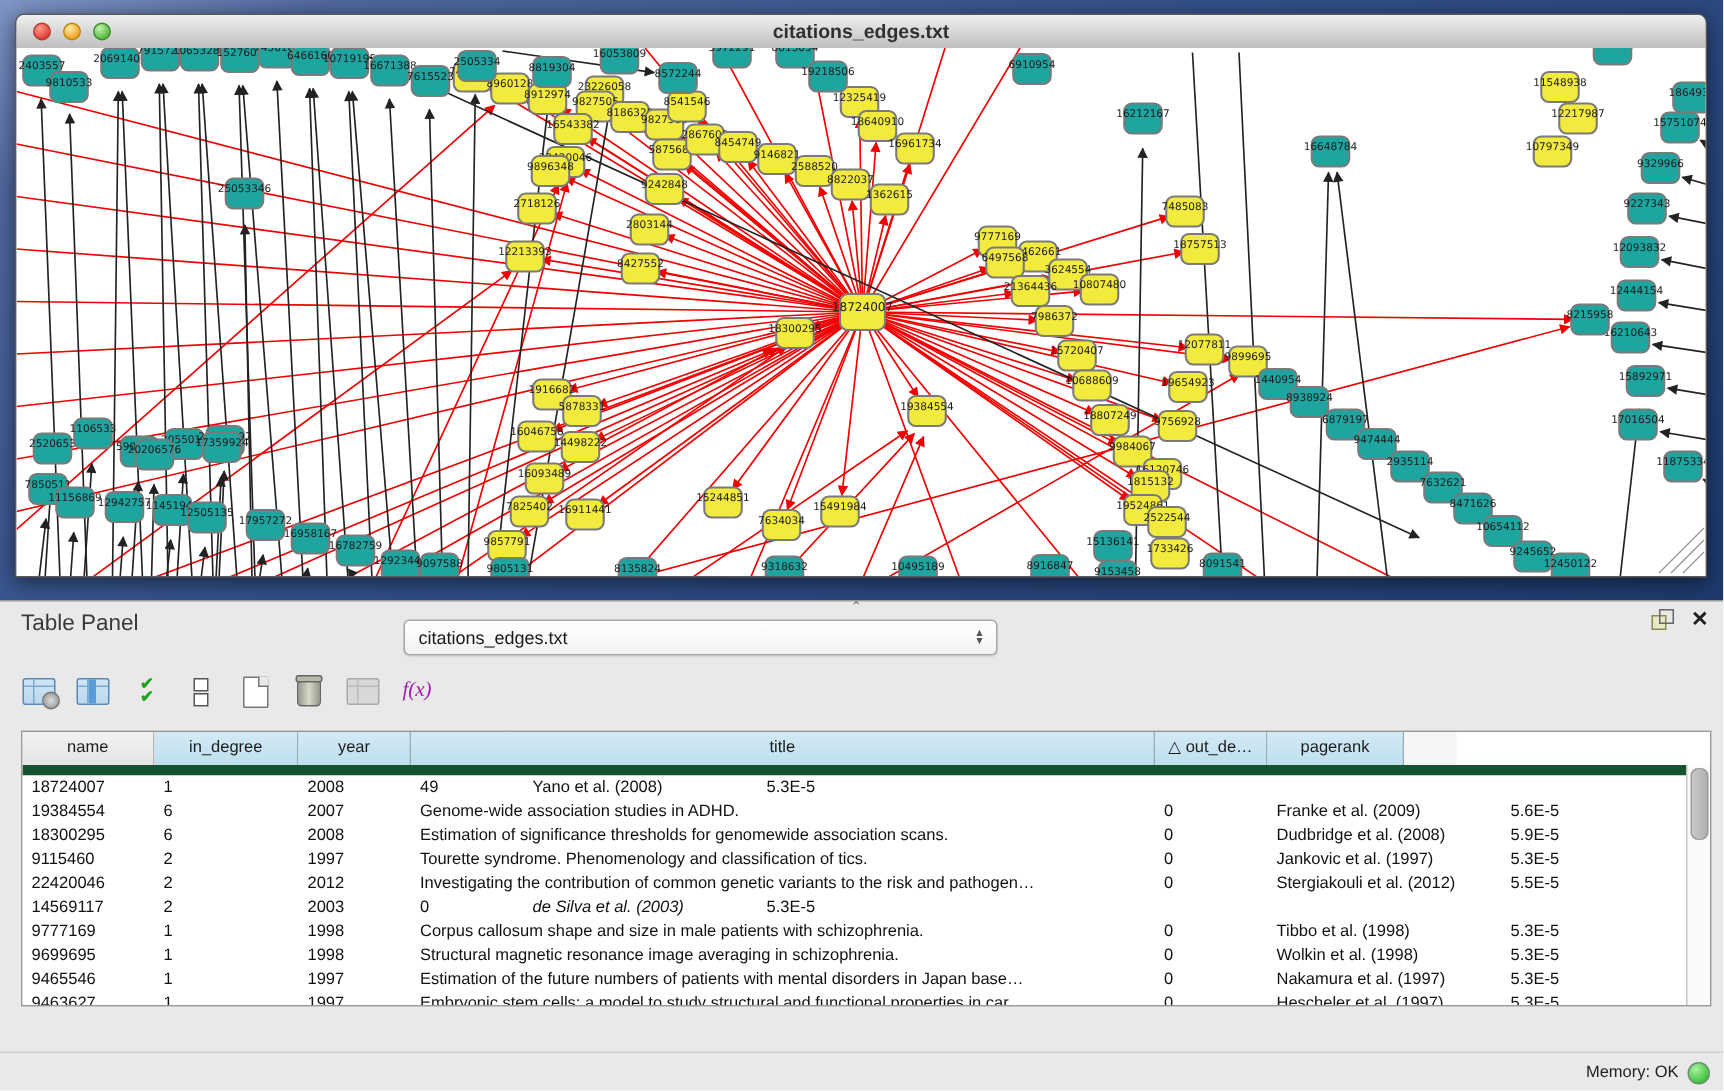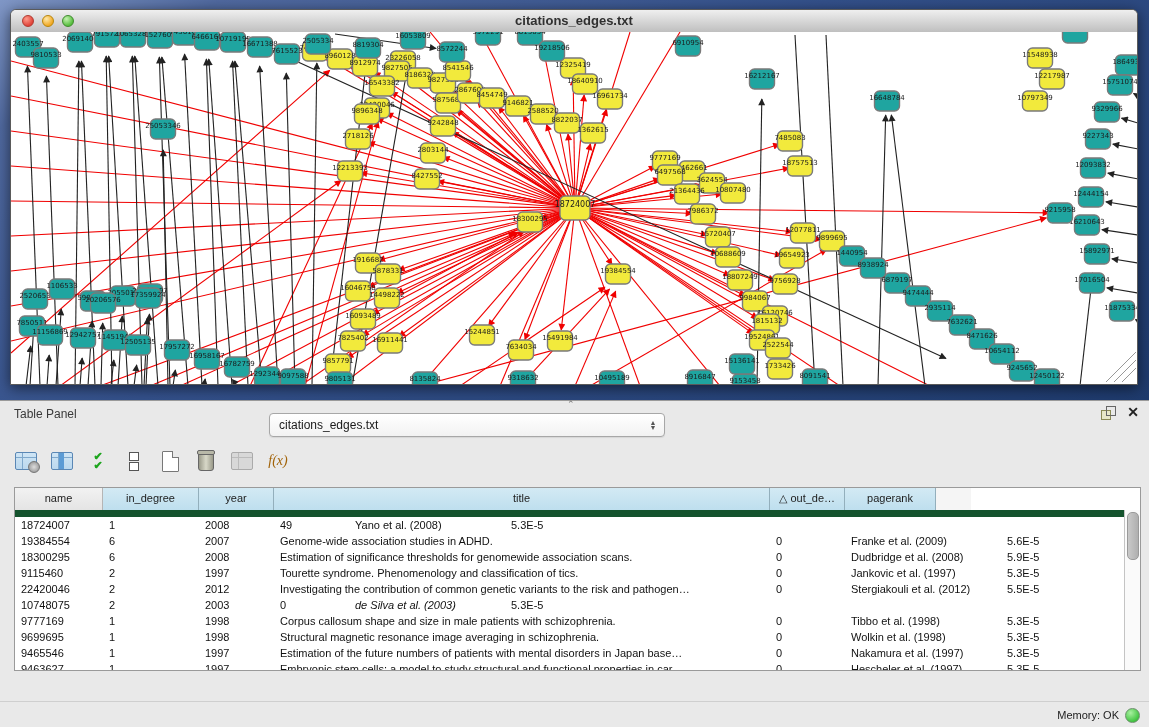--- a/index.html
+++ b/index.html
@@ -21,28 +21,28 @@
   .light{width:12px;height:12px;border-radius:50%;box-sizing:border-box;}
   .light.red{background:radial-gradient(circle at 35% 30%,#FF9A8A,#E0443A 70%);border:1px solid #B03A30;}
   .light.yellow{background:radial-gradient(circle at 35% 30%,#FFE9A8,#F0A825 70%);border:1px solid #B8860B;}
   .light.green{background:radial-gradient(circle at 35% 30%,#C4F2B0,#57BE3F 70%);border:1px solid #3F8A2E;}
   .canvas{position:absolute;left:0;top:22px;right:0;bottom:0;background:#fff;}
   .canvas svg{display:block;}
   
   .table-panel{position:absolute;left:0;top:400px;width:1149px;height:327px;background:#E9E9E9;border-top:1px solid #9a9a9a;}
   .splitter-caret{position:absolute;left:567px;top:-2px;font-size:9px;color:#777;}
   .tp-header{position:absolute;left:0;top:0;width:100%;height:24px;}
-  .tp-title{position:absolute;left:14px;top:6px;font-size:12px;color:#3a3a3a;}
+  .tp-title{position:absolute;left:14px;top:6px;font-size:15px;color:#3a3a3a;}
   .tp-float{position:absolute;right:34px;top:5px;width:14px;height:14px;cursor:pointer;}
   .tp-float .sq1{position:absolute;left:0;top:4px;width:8px;height:8px;border:1px solid #8a8a55;background:#e8e8c8;}
   .tp-float .sq2{position:absolute;left:5px;top:0;width:8px;height:8px;border:1px solid #666;background:transparent;}
   .tp-close{position:absolute;right:10px;top:3px;font-size:14px;font-weight:bold;color:#222;cursor:pointer;}
   .tp-toolbar{position:absolute;left:14px;top:38px;height:44px;display:flex;align-items:center;gap:12px;}
   .tbico{width:24px;height:24px;display:flex;align-items:center;justify-content:center;}
-  .fx{font-size:14px;color:#a16207;font-style:italic;font-family:"Liberation Serif",serif;}
+  .fx{font-size:14px;color:#a21caf;font-style:italic;font-family:"Liberation Serif",serif;}
   .combo{position:absolute;left:269px;top:12px;width:396px;height:24px;box-sizing:border-box;
     border:1px solid #A7A7A7;border-radius:4px;background:linear-gradient(#FFFFFF,#F2F2F2);
     display:flex;align-items:center;box-shadow:0 1px 1px rgba(0,0,0,.08);}
   .combo-text{flex:1;padding-left:9px;font-size:12px;color:#1a1a1a;}
   .combo-arrows{width:18px;display:flex;flex-direction:column;align-items:center;line-height:5px;
     font-size:7px;color:#555;padding-right:2px;}
   
   .dtable{position:absolute;left:14px;top:86px;width:1127px;height:184px;background:#fff;
     border:1px solid #9a9a9a;box-sizing:border-box;overflow:hidden;}
   .thead{display:flex;height:22px;border-bottom:7px solid #14532d;}
@@ -922,21 +922,21 @@
           <div class="tr">
             <div class="td" style="width: 88px;">22420046</div>
             <div class="td" style="width: 96px;">2</div>
             <div class="td" style="width: 75px;">2012</div>
             <div class="td" style="width: 496px;">Investigating the contribution of common genetic variants to the risk and pathogen…</div>
             <div class="td" style="width: 75px;">0</div>
             <div class="td" style="width: 156px;">Stergiakouli et al. (2012)</div>
             <div class="td" style="width: 91px;">5.5E-5</div>
           </div>
           <div class="tr">
-            <div class="td" style="width: 88px;">10748075</div>
+            <div class="td" style="width: 88px;">14569117</div>
             <div class="td" style="width: 96px;">2</div>
             <div class="td" style="width: 75px;">2003</div>
             <div class="td" style="width: 75px;">0</div>
             <div class="td" style="width: 156px; font-style: italic;">de Silva et al. (2003)</div>
             <div class="td" style="width: 91px;">5.3E-5</div>
           </div>
           <div class="tr">
             <div class="td" style="width: 88px;">9777169</div>
             <div class="td" style="width: 96px;">1</div>
             <div class="td" style="width: 75px;">1998</div>

